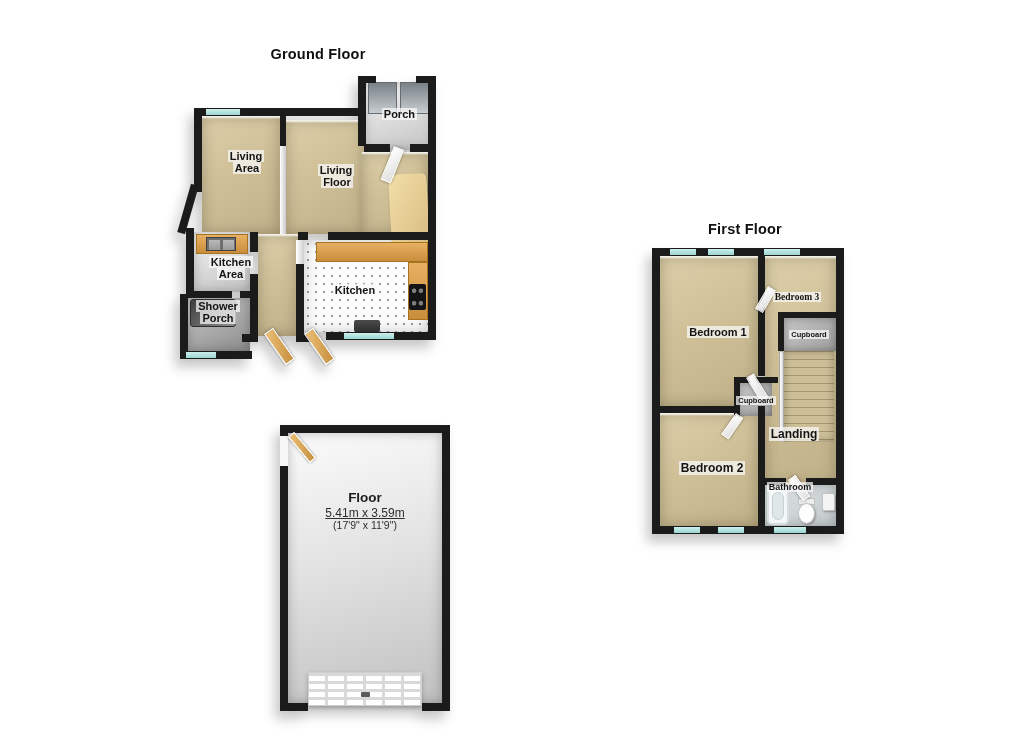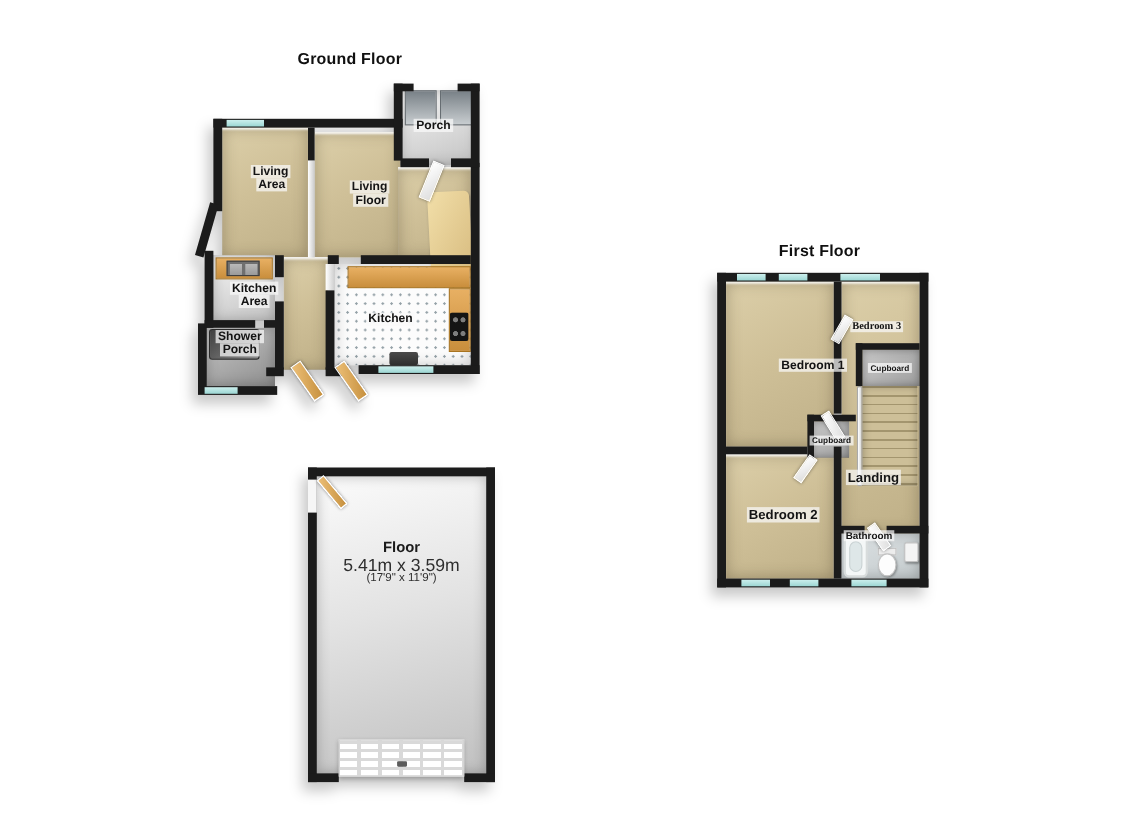--- a/index.html
+++ b/index.html
@@ -130,21 +130,21 @@
   <div class="wall" style="left:62px;  top:219px; width:10px; height:7px;"></div>
 
   <div class="window" style="left:28px;  top:37px;  width:34px; height:6px;"></div>
   <div class="window" style="left:8px;   top:280px; width:30px; height:6px;"></div>
   <div class="window" style="left:166px; top:261px; width:50px; height:6px;"></div>
 
   <div class="leaf leaf-white" style="left:216px; top:74px; width:11px; height:36px; transform:rotate(22deg); transform-origin:top left;"></div>
   <div class="leaf leaf-wood" style="left:86px;  top:262px; width:11px; height:38px; transform:rotate(-35deg); transform-origin:top left;"></div>
   <div class="leaf leaf-wood" style="left:126px; top:262px; width:11px; height:38px; transform:rotate(-35deg); transform-origin:top left;"></div>
 
-  <div class="label" style="left:193px; top:36px; width:46px;"><span>Porch</span></div>
+  <div class="label" style="left:193px; top:36px; width:46px;text-align:right;"><span>Porch</span></div>
   <div class="label" style="left:38px;  top:78px; width:62px;"><span>Living Area</span></div>
   <div class="label" style="left:126px; top:92px; width:66px;"><span>Living Floor</span></div>
   <div class="label" style="left:22px;  top:184px; width:62px;"><span>Kitchen Area</span></div>
   <div class="label" style="left:8px;   top:228px; width:64px;"><span>Shower Porch</span></div>
   <div class="label" style="left:146px; top:212px; width:62px;"><span>Kitchen</span></div>
 </div>
 
 <div class="title" style="left:660px; top:221px; width:170px;"><span>First Floor</span></div>
 
 <div class="plan" style="left:648px; top:246px; width:200px; height:295px;">
@@ -184,21 +184,21 @@
   <div class="window" style="left:116px; top:3px;   width:36px; height:6px;"></div>
   <div class="window" style="left:26px;  top:281px; width:26px; height:6px;"></div>
   <div class="window" style="left:70px;  top:281px; width:26px; height:6px;"></div>
   <div class="window" style="left:126px; top:281px; width:32px; height:6px;"></div>
 
   <div class="leaf leaf-white" style="left:98px;  top:132px; width:9px; height:28px; transform:rotate(-32deg); transform-origin:top left;"></div>
   <div class="leaf leaf-white" style="left:120px; top:40px;  width:9px; height:26px; transform:rotate(30deg); transform-origin:top left;"></div>
   <div class="leaf leaf-white" style="left:88px;  top:167px; width:9px; height:26px; transform:rotate(35deg); transform-origin:top left;"></div>
   <div class="leaf leaf-white" style="left:140px; top:234px; width:9px; height:26px; transform:rotate(-35deg); transform-origin:top left;"></div>
 
-  <div class="label" style="left:34px;  top:80px;  width:72px;margin-left:21px;"><span>Bedroom 1</span></div>
+  <div class="label" style="left:34px;  top:80px;  width:72px;"><span>Bedroom 1</span></div>
   <div class="label" style="left:116px; top:46px;  width:66px; font-size:9.5px;font-family:Liberation Serif, serif;"><span>Bedroom 3</span></div>
   <div class="label" style="left:136px; top:85px;  width:50px; font-size:7.5px;"><span>Cupboard</span></div>
   <div class="label" style="left:86px;  top:151px; width:44px; font-size:7.5px;"><span>Cupboard</span></div>
   <div class="label" style="left:112px; top:182px; width:68px; font-size:12px;"><span>Landing</span></div>
   <div class="label" style="left:26px;  top:216px; width:76px; font-size:12px;"><span>Bedroom 2</span></div>
   <div class="label" style="left:112px; top:237px; width:60px; font-size:9px;"><span>Bathroom</span></div>
 </div>
 
 <div class="plan" style="left:275px; top:420px; width:180px; height:300px;">
 
@@ -210,15 +210,15 @@
   <div class="wall" style="left:5px;   top:283px; width:28px;  height:8px;"></div>
   <div class="wall" style="left:147px; top:283px; width:28px;  height:8px;"></div>
 
   <div class="innerface" style="left:5px; top:16px; width:8px; height:30px; background:#f6f6f6;"></div>
   <div class="leaf leaf-wood" style="left:13px; top:17px; width:8px; height:34px; transform:rotate(-40deg); transform-origin:top left;"></div>
 
   <div class="garage-door" style="left:33px; top:252px; width:114px; height:34px;"></div>
   <div class="abs" style="left:86px; top:272px; width:9px; height:5px; background:#5c5c5c; border-radius:1px;"></div>
 
   <div class="label-plain" style="left:40px; top:70px; width:100px; font-weight:bold; font-size:13.5px; color:#1c1c1c;"><span>Floor</span></div>
-  <div class="label-plain" style="left:30px; top:86px; width:120px; font-size:16px; color:#2e2e2e;"><span>5.41m x 3.59m</span></div>
+  <div class="label-plain" style="left:30px; top:86px; width:120px; font-size:12px; color:#2e2e2e;text-decoration:underline;"><span>5.41m x 3.59m</span></div>
   <div class="label-plain" style="left:30px; top:99px; width:120px; font-size:10.5px; color:#2e2e2e;"><span>(17'9" x 11'9")</span></div>
 </div>
 
 </body></html>

